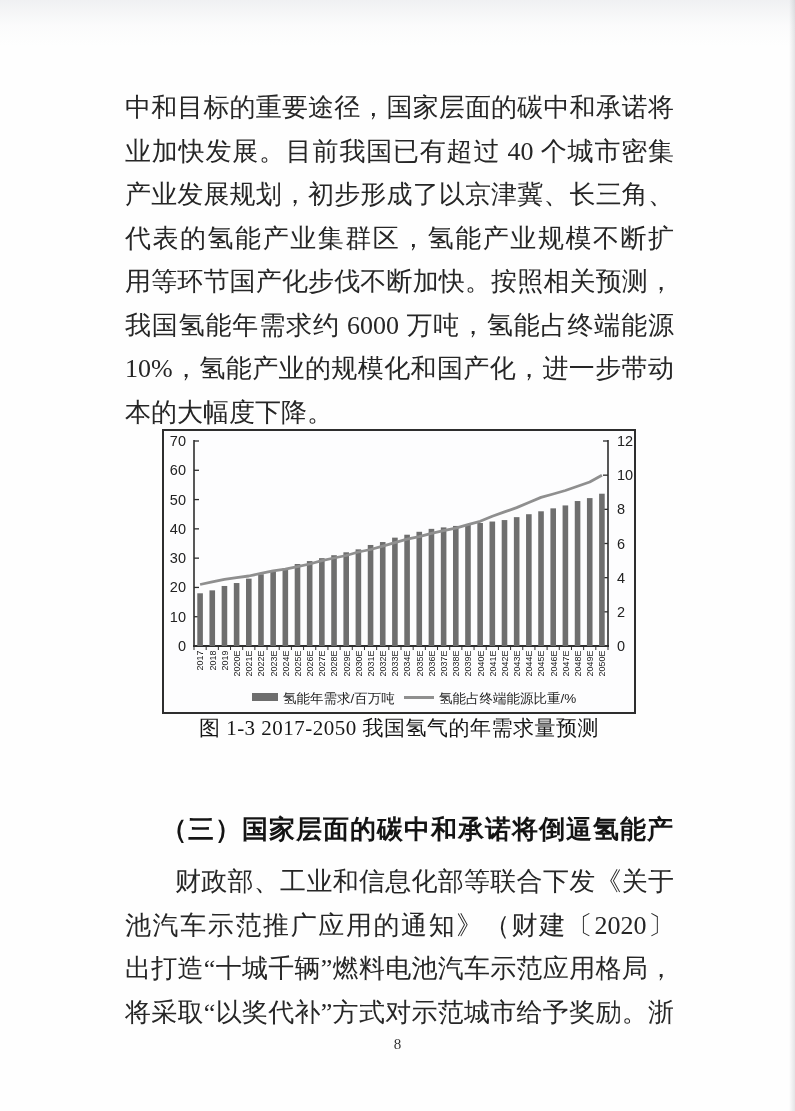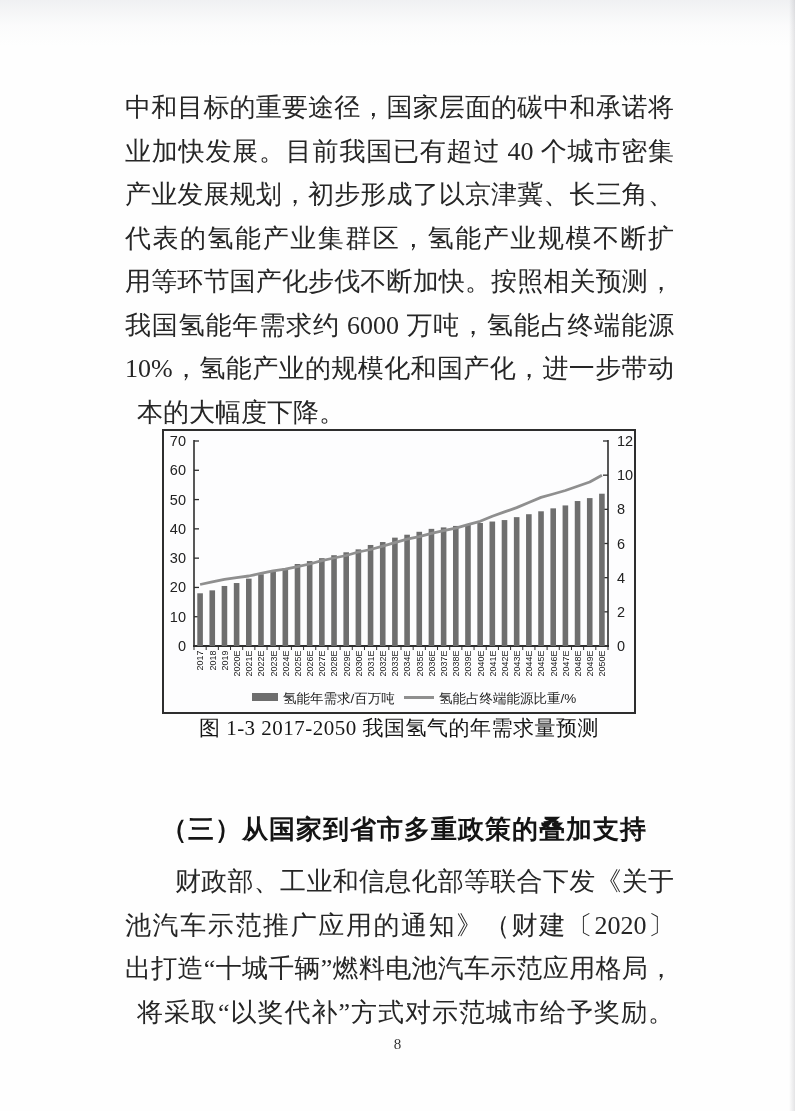--- a/index.html
+++ b/index.html
@@ -26,21 +26,21 @@
   }
   .para {
     position:absolute; left:125px; width:549px;
     font-size:26px; color:#262626;
   }
   .tline {
     height:43.5px; line-height:43.5px;
     text-align:justify; text-align-last:justify;
     overflow:hidden; white-space:normal;
   }
-  .tline.last { text-align-last:left;margin-left:12px; }
+  .tline.last { text-align-last:left; }
   .tline.ind  { text-indent:50px; }
   #para1 { top:86px; }
   #para2 { top:860px; }
   .heading {
     position:absolute; top:812px; left:125px; width:549px;
     font-size:26px; font-weight:bold; color:#141414;
     text-indent:36px; letter-spacing:1px;
   }
   figure { position:absolute; top:429px; left:162px; width:474px; }
   .chart-box {
@@ -232,21 +232,21 @@
             <rect x="88" y="262" width="26" height="8" fill="#6e6e6e"></rect>
             <text x="119" y="272" font-size="13.5" fill="#222222">氢能年需求/百万吨</text>
             <line x1="240" y1="266.5" x2="270" y2="266.5" stroke="#8f8f8f" stroke-width="3"></line>
             <text x="275" y="272" font-size="13.5" fill="#222222">氢能占终端能源比重/%</text>
           </g>
         </svg>
     </div>
     <figcaption>图 1-3 2017-2050 我国氢气的年需求量预测</figcaption>
   </figure>
 
-  <h3 class="heading">（三）从国家到省市多重政策的叠加支持</h3>
+  <h3 class="heading">（三）国家层面的碳中和承诺将倒逼氢能产</h3>
 
   <div class="para" id="para2">
       <div class="tline ind">财政部、工业和信息化部等联合下发《关于开展燃料电</div>
       <div class="tline">池汽车示范推广应用的通知》（财建〔2020〕394 号），提</div>
       <div class="tline">出打造“十城千辆”燃料电池汽车示范应用格局，中央财政</div>
       <div class="tline last">将采取“以奖代补”方式对示范城市给予奖励。浙江出台了</div>
     </div>
 
   <div class="page-number">8</div>
 </div>

